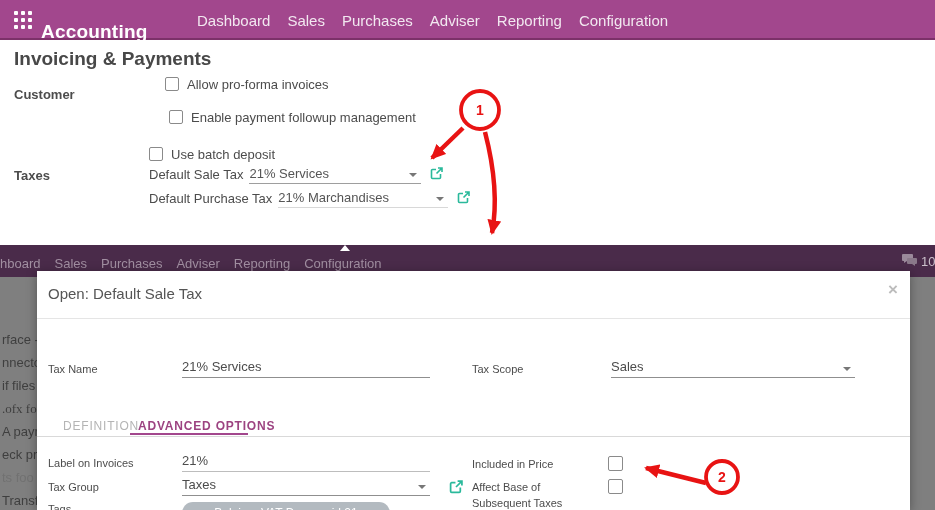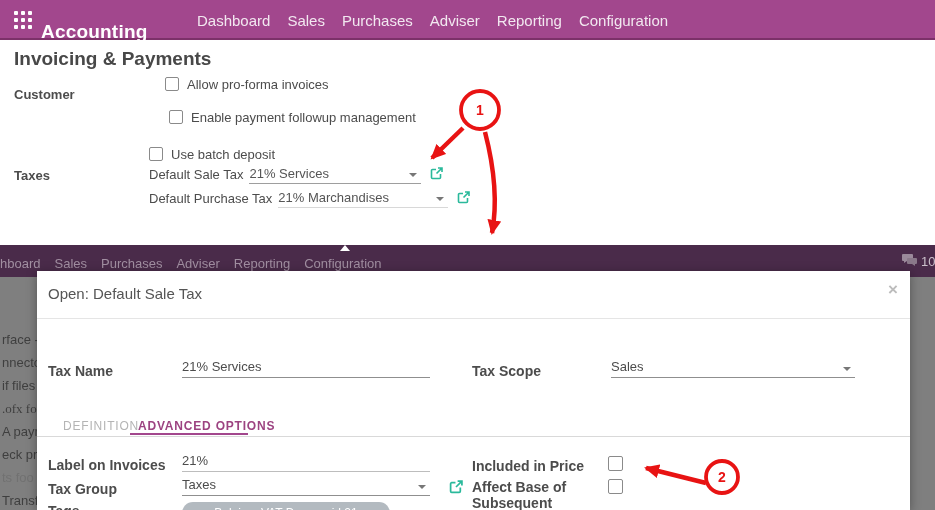--- a/index.html
+++ b/index.html
@@ -52,21 +52,21 @@
   .overlay-left span.dim { color:#717171; }
 
   
   .modal { position:absolute; left:37px; top:271px; width:873px; height:239px;
            background:#fff; overflow:hidden; box-shadow:0 2px 10px rgba(0,0,0,.35); }
   .modal-title { position:absolute; left:11px; top:14px; font-size:15px; color:#555; }
   .modal-close { position:absolute; right:12px; top:10px; font-size:17px; font-weight:bold;
                  color:#bcbcbc; cursor:pointer; line-height:1; }
   .hr1 { position:absolute; left:0; top:47px; width:873px; height:1px; background:#e5e5e5; }
 
-  .flabel { position:absolute; font-size:14px; font-weight:bold; color:#4c4c4c; }
+  .flabel { position:absolute; font-size:11px; font-weight:normal; color:#4c4c4c; }
   .finput { position:absolute; display:flex; align-items:flex-end; justify-content:space-between;
             border-bottom:1px solid #8f8f8f; padding-bottom:3px; cursor:text; }
   .finput .fval { font-size:13px; color:#4c4c4c; }
 
   .tab { position:absolute; font-size:12px; letter-spacing:.8px; cursor:pointer; }
   .tab.inactive { color:#b4b4b4; }
   .tab.active { color:#9c4381; font-weight:bold; }
   .tab-underline { position:absolute; left:93px; top:162px; width:118px; height:2px; background:#a2478d; }
   .hr2 { position:absolute; left:0; top:165px; width:873px; height:1px; background:#d9d9d9; }
 

